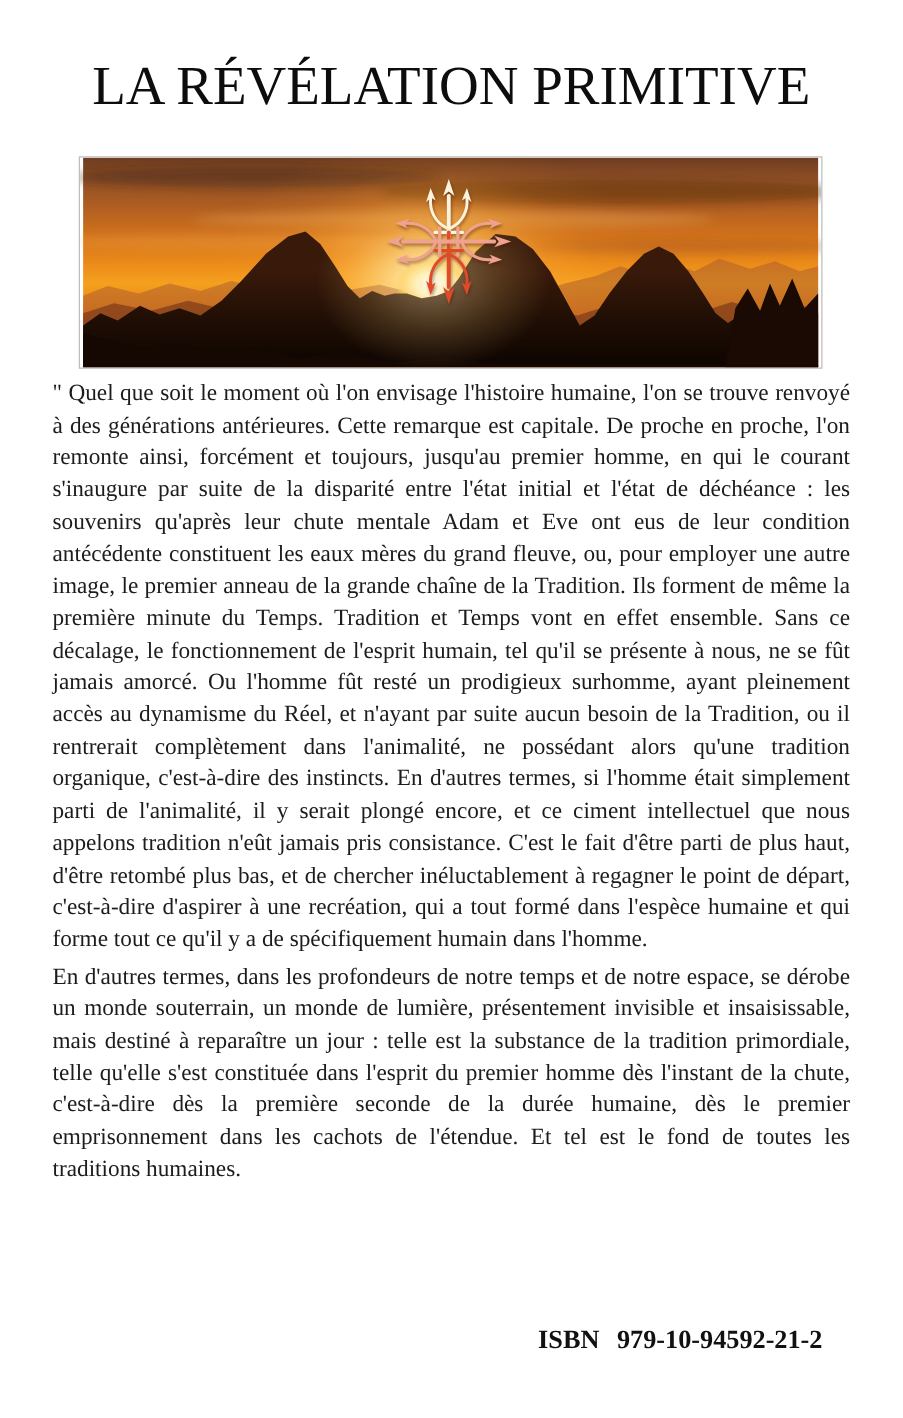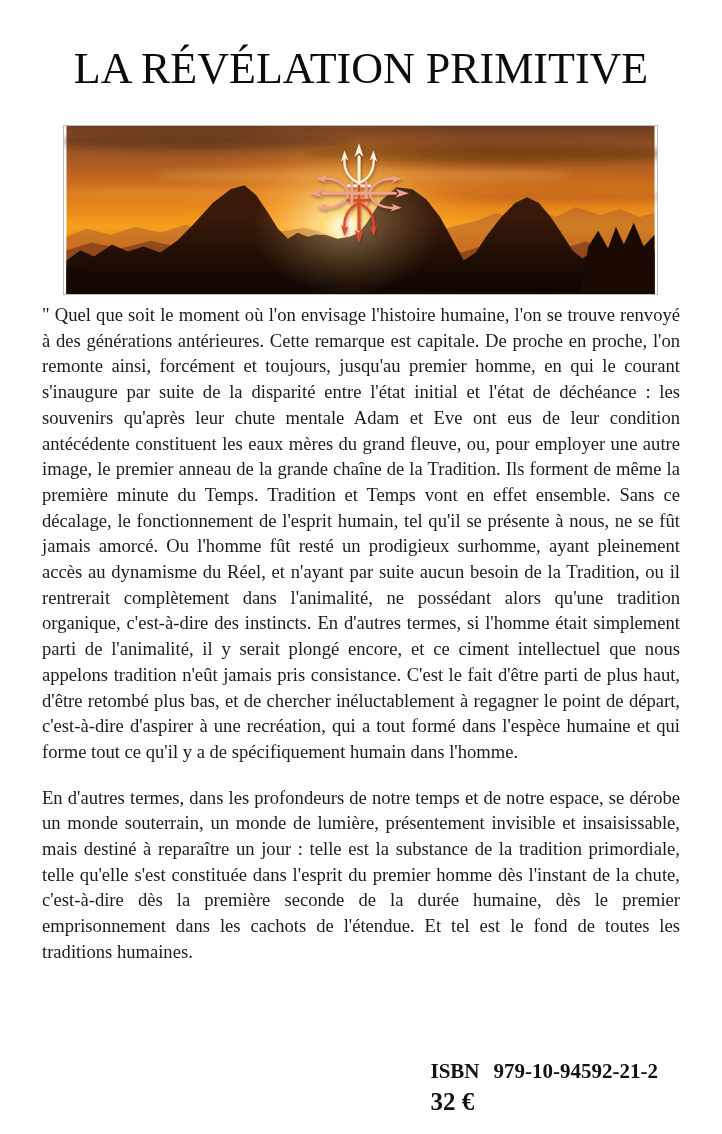--- a/index.html
+++ b/index.html
@@ -28,21 +28,21 @@
     overflow:hidden;
   }
   .cover svg{display:block;}
   .body-text{
     position:absolute;left:42px;top:302px;width:638px;
     font-size:18.6px;line-height:25.7px;
     color:#1c1c1c;
     text-align:justify;
   }
   .body-text p{margin:0;padding:0;}
-  .body-text p + p{margin-top:20px;}
+  .body-text p + p{margin-top:4px;}
   .footer{
     position:absolute;top:1056px;right:80px;
     text-align:left;
     color:#111;
   }
   .isbn-line{
     font-size:21px;font-weight:700;line-height:30px;
     white-space:nowrap;
   }
   .isbn-line .isbn-label{margin-right:14px;}
@@ -142,16 +142,15 @@
 
   <div class="body-text">
     <p>" Quel que soit le moment où l'on envisage l'histoire humaine, l'on se trouve renvoyé à des générations antérieures. Cette remarque est capitale. De proche en proche, l'on remonte ainsi, forcément et toujours, jusqu'au premier homme, en qui le courant s'inaugure par suite de la disparité entre l'état initial et l'état de déchéance : les souvenirs qu'après leur chute mentale Adam et Eve ont eus de leur condition antécédente constituent les eaux mères du grand fleuve, ou, pour employer une autre image, le premier anneau de la grande chaîne de la Tradition. Ils forment de même la première minute du Temps. Tradition et Temps vont en effet ensemble. Sans ce décalage, le fonctionnement de l'esprit humain, tel qu'il se présente à nous, ne se fût jamais amorcé. Ou l'homme fût resté un prodigieux surhomme, ayant pleinement accès au dynamisme du Réel, et n'ayant par suite aucun besoin de la Tradition, ou il rentrerait complètement dans l'animalité, ne possédant alors qu'une tradition organique, c'est-à-dire des instincts. En d'autres termes, si l'homme était simplement parti de l'animalité, il y serait plongé encore, et ce ciment intellectuel que nous appelons tradition n'eût jamais pris consistance. C'est le fait d'être parti de plus haut, d'être retombé plus bas, et de chercher inéluctablement à regagner le point de départ, c'est-à-dire d'aspirer à une recréation, qui a tout formé dans l'espèce humaine et qui forme tout ce qu'il y a de spécifiquement humain dans l'homme.</p>
     <p>En d'autres termes, dans les profondeurs de notre temps et de notre espace, se dérobe un monde souterrain, un monde de lumière, présentement invisible et insaisissable, mais destiné à reparaître un jour : telle est la substance de la tradition primordiale, telle qu'elle s'est constituée dans l'esprit du premier homme dès l'instant de la chute, c'est-à-dire dès la première seconde de la durée humaine, dès le premier emprisonnement dans les cachots de l'étendue. Et tel est le fond de toutes les traditions humaines.</p>
   </div>
 
   <div class="footer">
     <div class="isbn-line">
       <span class="isbn-label">ISBN</span><span>979-10-94592-21-2</span>
     </div>
-    <div class="price-line">32 €</div>
   </div>
 
 </div>
 
 </body></html>

